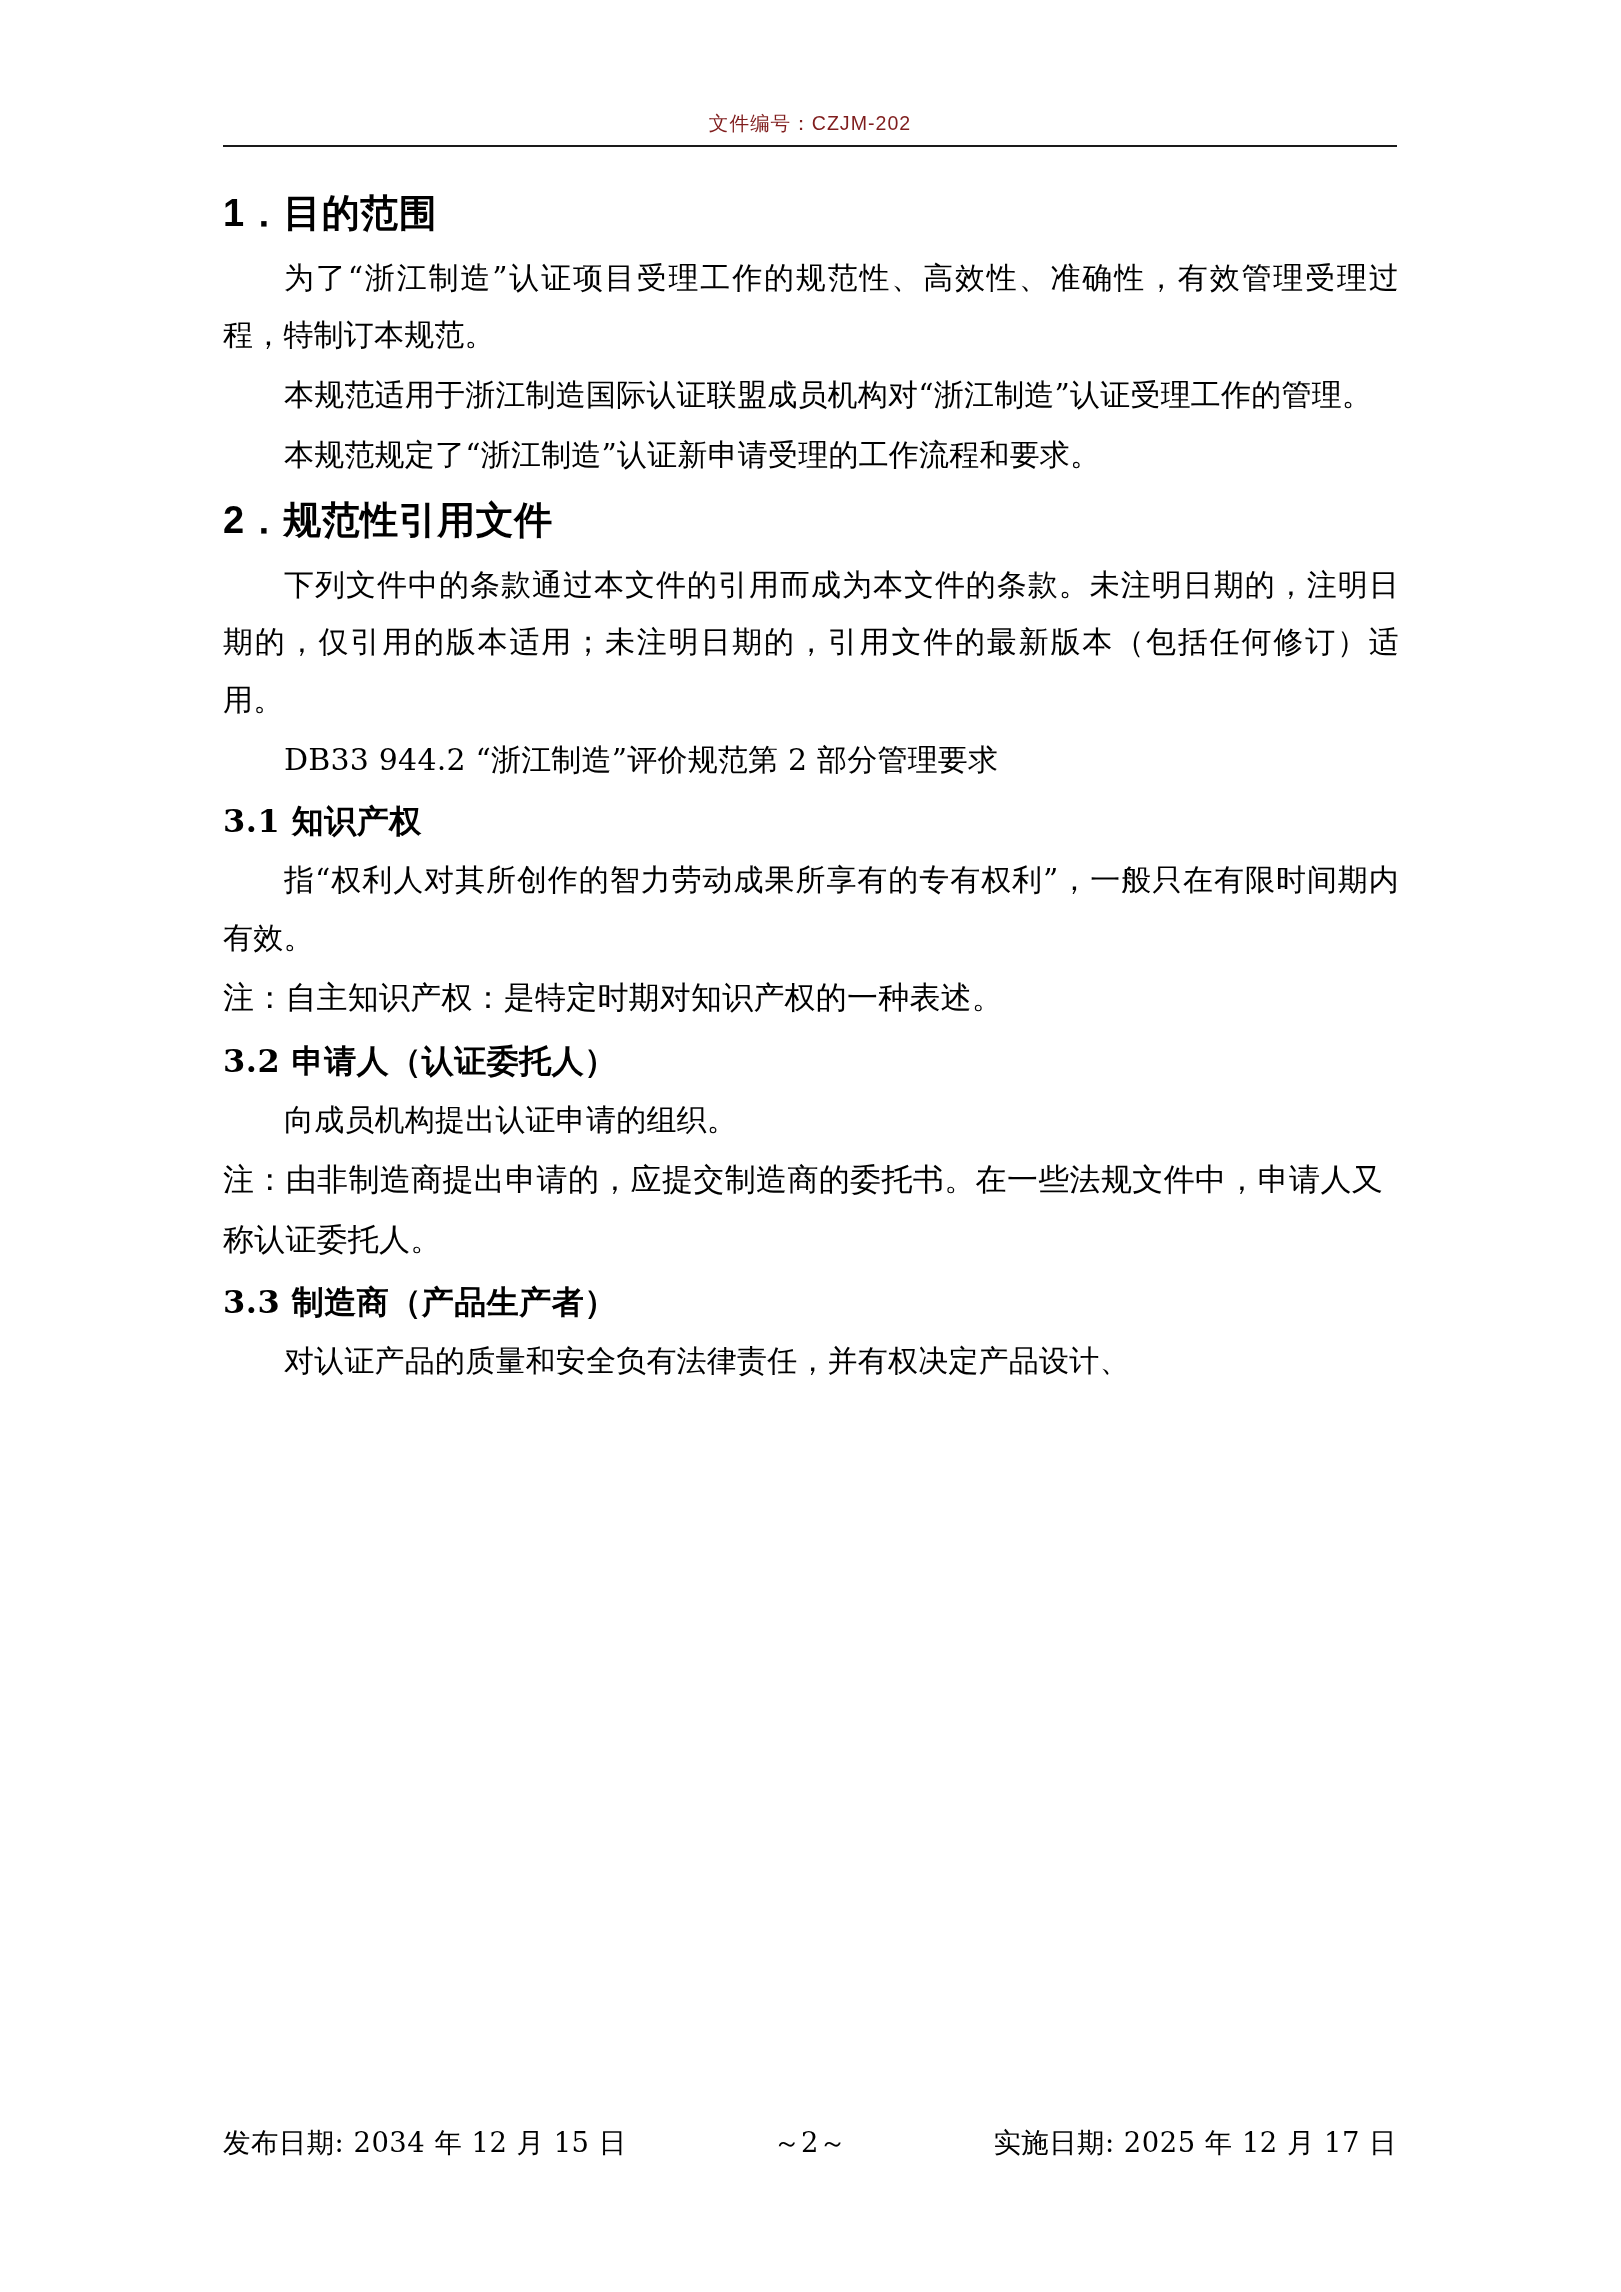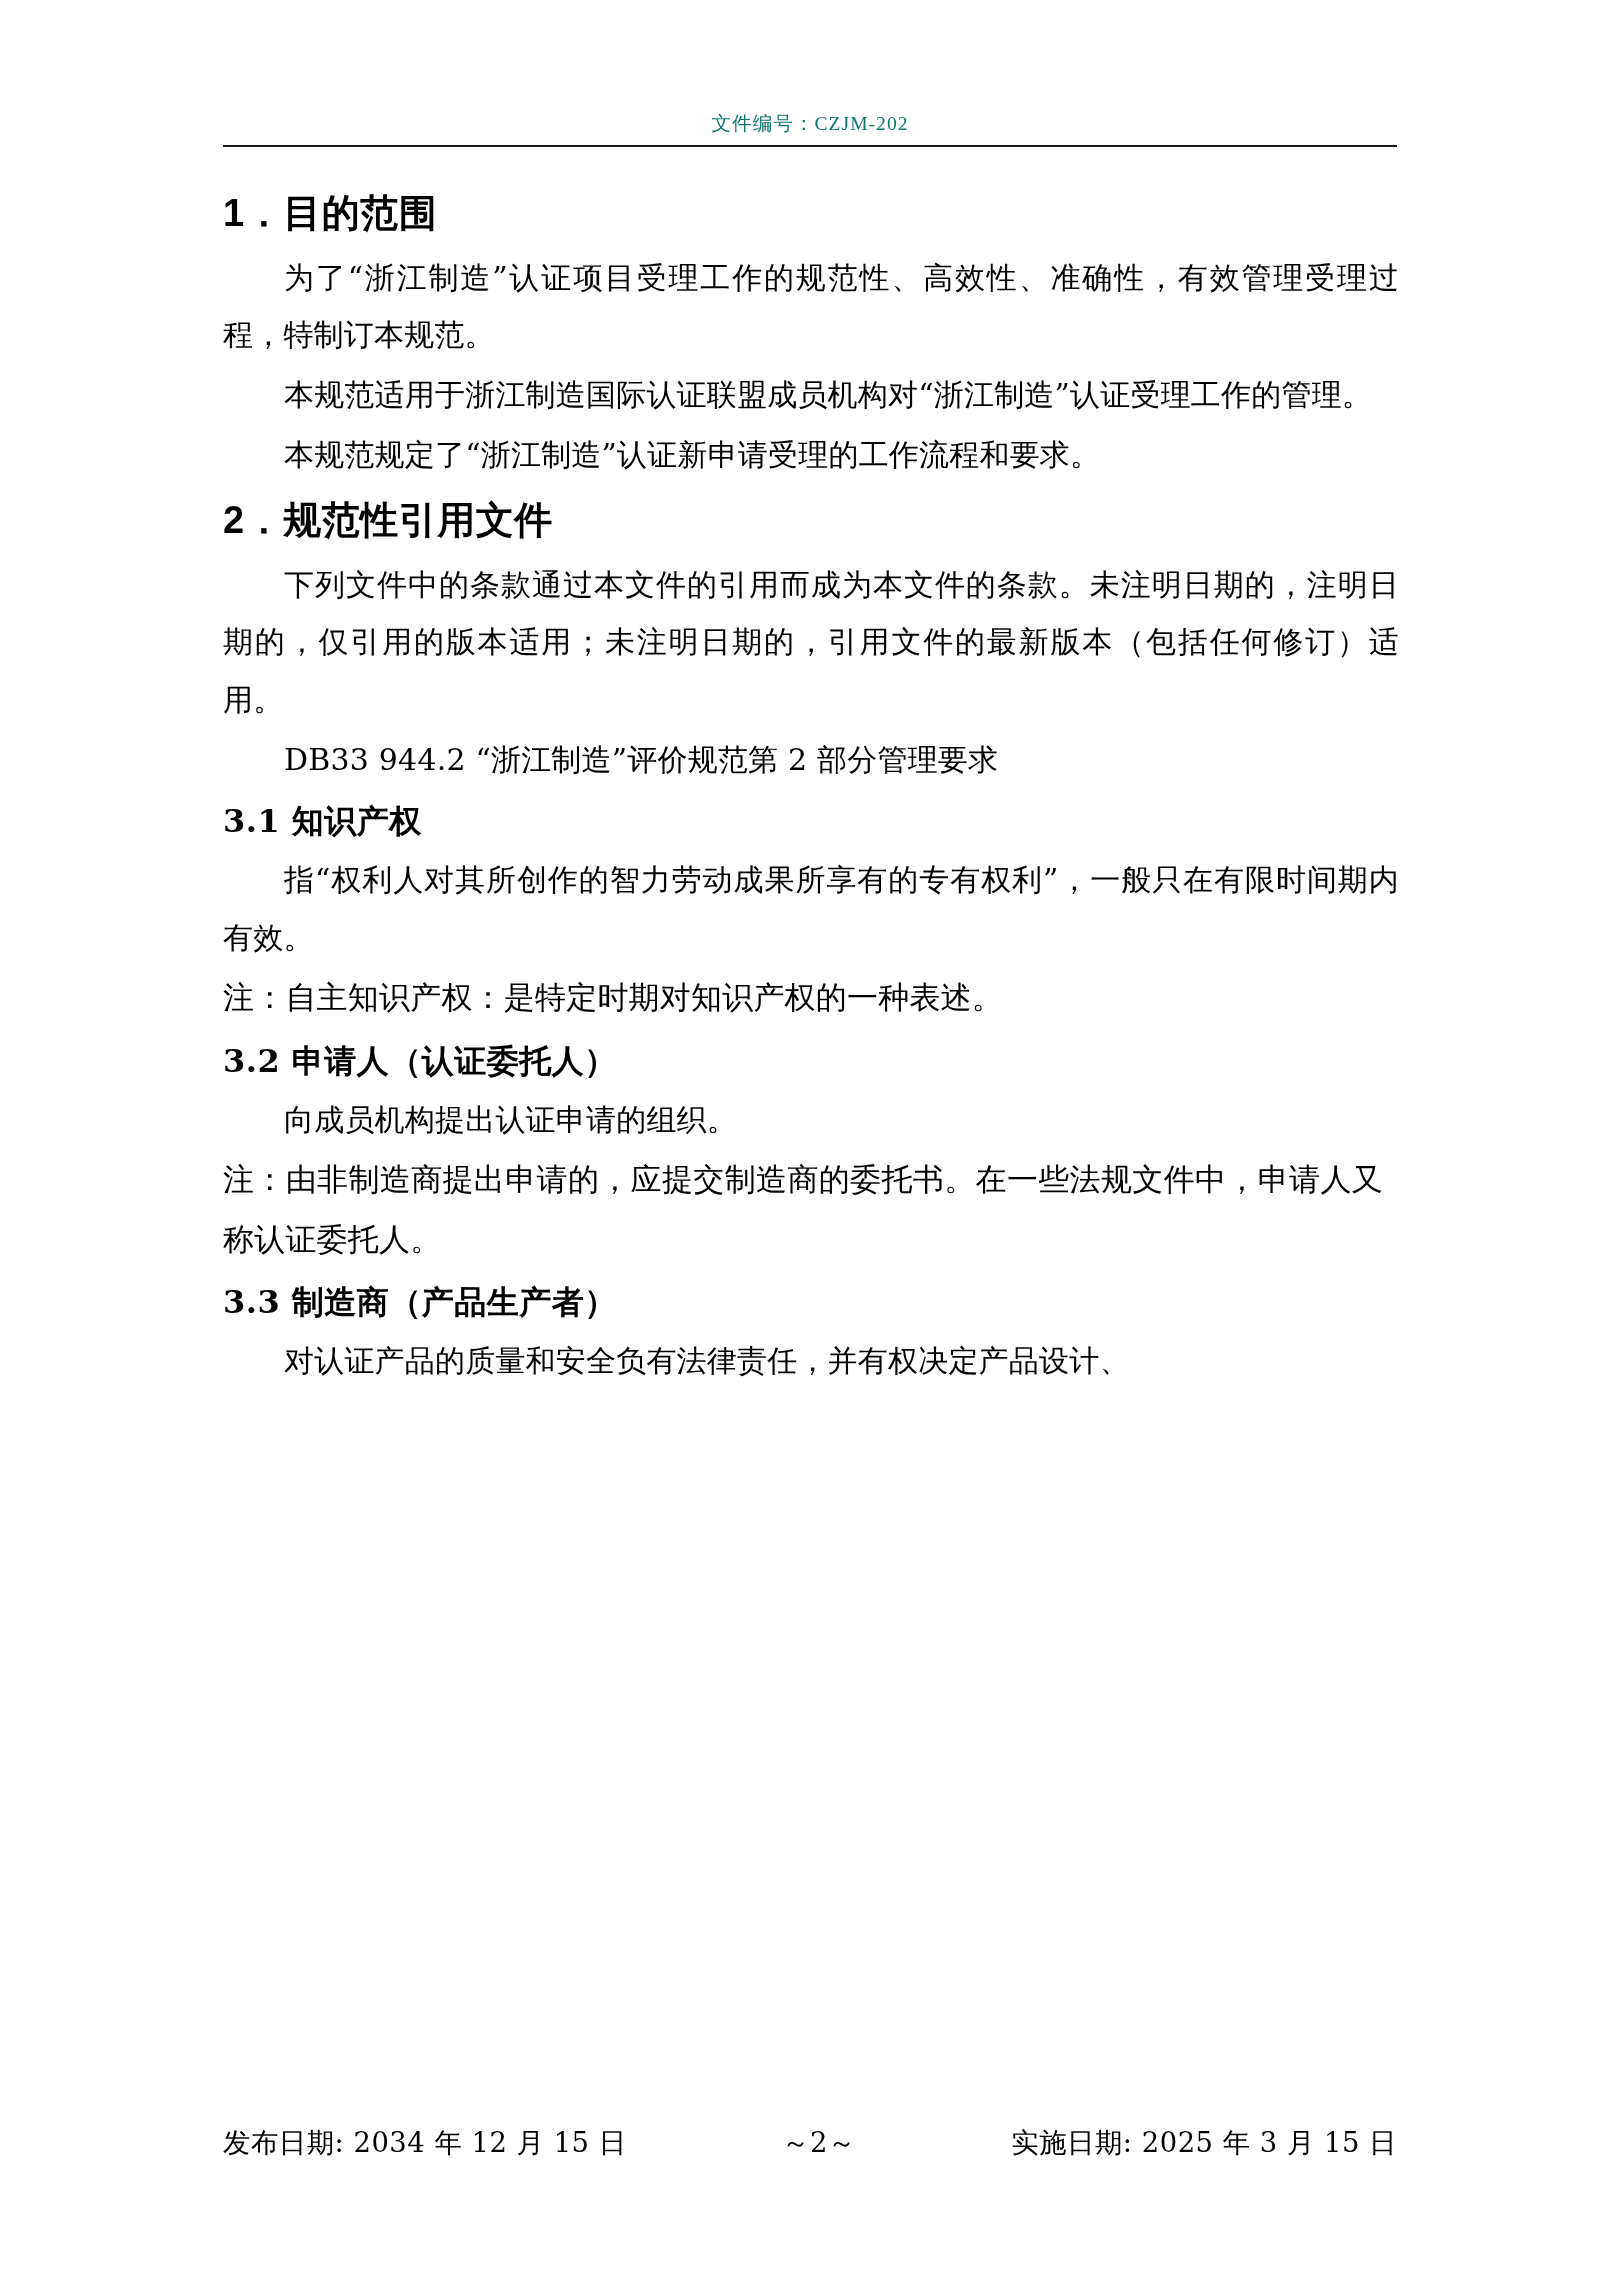--- a/index.html
+++ b/index.html
@@ -20,24 +20,24 @@
 
   
   .header {
     position: absolute;
     left: 223px;
     top: 110px;
     width: 1174px;
     text-align: center;
   }
   .header-text {
-    font-family: Liberation Serif, serif;
+    font-family: Liberation Sans, sans-serif;
     font-size: 19.6px;
     letter-spacing: 1px;
-    color: #0f766e;
+    color: #7f1d1d;
   }
   .header-rule {
     position: absolute;
     left: 223px;
     top: 145px;
     width: 1174px;
     height: 0;
     border-top: 2.5px solid #1a1a1a;
   }
 
@@ -146,17 +146,17 @@
     <div class="sp-sm"></div>
 
     <h3 class="sub">3.3 制造商（产品生产者）</h3>
     <p class="para">对认证产品的质量和安全负有法律责任，并有权决定产品设计、</p>
 
   </div>
 
   <div class="footer">
     <span class="footer-left">发布日期: 2034 年 12 月 15 日</span>
     <span class="footer-center">～2～</span>
-    <span class="footer-right">实施日期: 2025 年 3 月 15 日</span>
+    <span class="footer-right">实施日期: 2025 年 12 月 17 日</span>
   </div>
 
 </div>
 
 
 </body></html>

